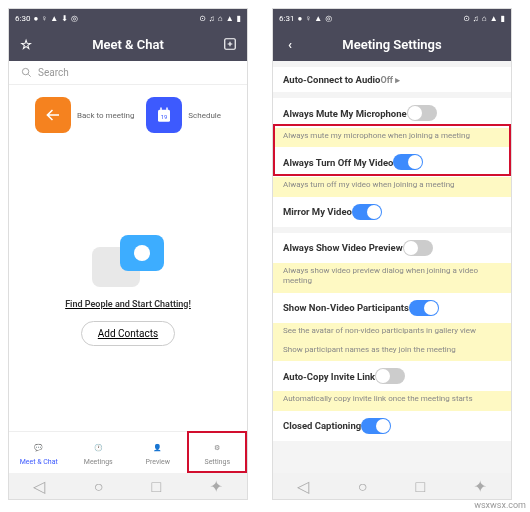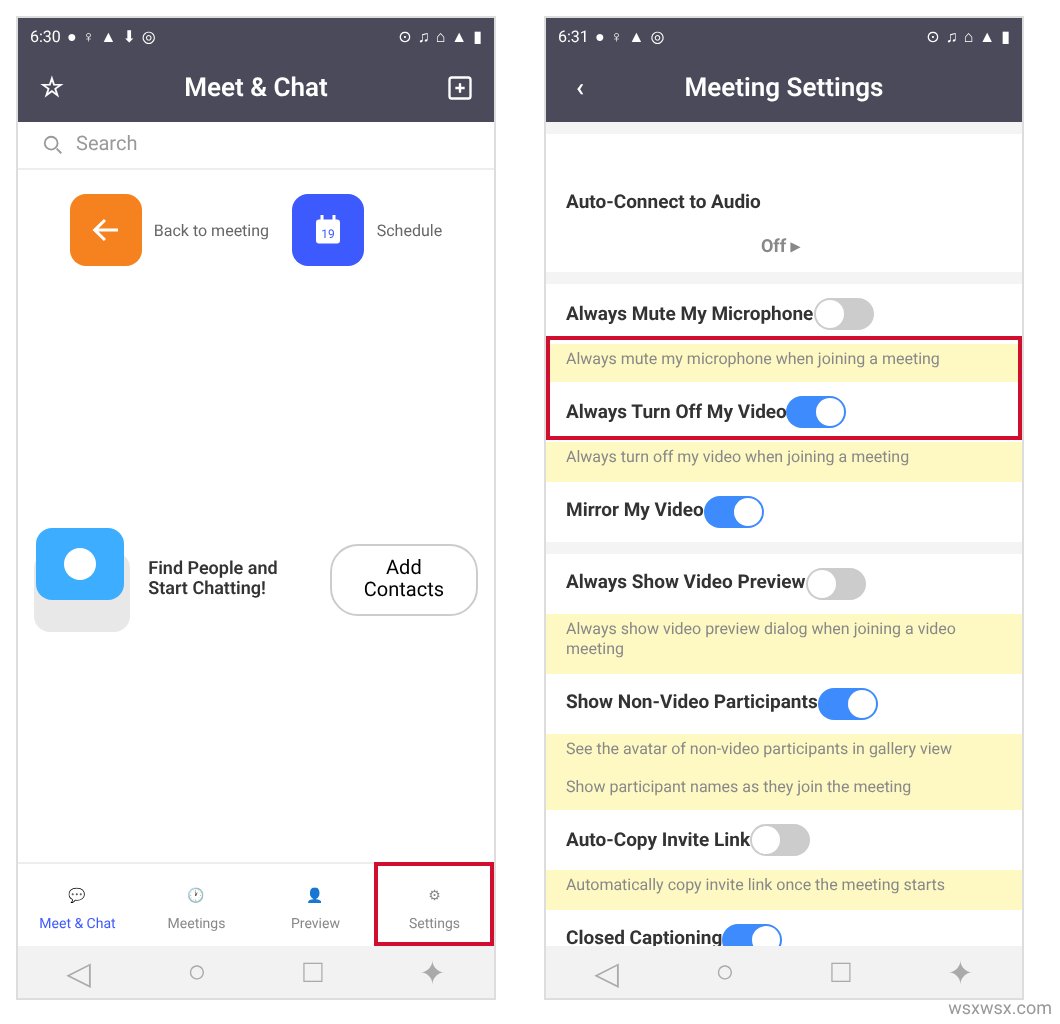--- a/index.html
+++ b/index.html
@@ -9,21 +9,21 @@
 .sb-icons { display:flex; gap:3px; align-items:center;justify-content:space-between; }
 .header { height:34px; background:#4a4a5a; color:#fff; display:flex; align-items:center; justify-content:center; position:relative; font-size:13px; font-weight:600; }
 .header-l, .header-r { position:absolute; top:50%; transform:translateY(-50%); width:18px; height:18px; display:flex; align-items:center; justify-content:center; }
 .header-l { left:8px; } .header-r { right:8px; }
 .search { display:flex; align-items:center; gap:6px; padding:6px 12px; color:#999; font-size:10px; border-bottom:1px solid #eee; }
 .actions { display:flex; justify-content:space-around; padding:12px 20px 16px; }
 .action { display:flex; flex-direction:row; align-items:center; gap:6px; font-size:8px; color:#666; }
 .action-icon { width:36px; height:36px; border-radius:8px; display:flex; align-items:center; justify-content:center; color:#fff; }
 .ai-orange { background:#f5821f; }
 .ai-blue { background:#3d5afe; }
-.empty { flex:1; display:flex; flex-direction:row; align-items:center; justify-content:center; gap:12px; padding:8px; }
+.empty { flex:1; display:flex; flex-direction:column; align-items:center; justify-content:center; gap:12px; padding:8px;text-decoration:underline; }
 .chat-illo { width:72px; height:52px; position:relative; }
 .bubble1 { position:absolute; width:48px; height:40px; background:#e8e8e8; border-radius:8px; left:0; top:12px; }
 .bubble1:after{content:'';position:absolute;left:12px;bottom:-6px;width:0;height:0;border:6px solid transparent;border-top-color:#e8e8e8;}
 .bubble2 { position:absolute; width:44px; height:36px; background:#3dadff; border-radius:8px; right:0; top:0; display:flex; align-items:center; justify-content:center; }
 .bubble2:after{content:'';position:absolute;right:10px;bottom:-6px;width:0;height:0;border:6px solid transparent;border-top-color:#3dadff;}
 .face{width:16px;height:16px;border-radius:50%;background:#fff;position:relative;}
 .empty-text { font-size:9px; font-weight:600; color:#333; }
 .btn { padding:6px 16px; border:1px solid #ccc; border-radius:14px; font-size:10px; background:#fff; }
 .tabbar { height:42px; display:flex; border-top:1px solid #eee; }
 .tab { flex:1; display:flex; flex-direction:column; align-items:center; justify-content:center; gap:2px; font-size:7px; color:#888; position:relative; }
@@ -37,21 +37,21 @@
 .row { background:#fff; padding:7px 10px; display:flex; align-items:center; justify-content:flex-start; color:#333;font-weight:bold; }
 .row .t { font-size:9.5px; }
 .sub { background:#fef9c3; padding:3px 10px 6px; font-size:8px; color:#888; line-height:1.3; }
 .sep { height:6px; background:#f4f4f4; }
 .toggle { width:30px; height:16px; border-radius:8px; position:relative; }
 .toggle.on { background:#3d8bfd; }
 .toggle.off { background:#ccc; }
 .toggle:after { content:''; position:absolute; width:14px; height:14px; border-radius:50%; background:#fff; top:1px; }
 .toggle.on:after { right:1px; }
 .toggle.off:after { left:1px; }
-.val { font-size:9px; color:#888;margin-top:44px; }
+.val { font-size:9px; color:#888; }
 .watermark{position:fixed;right:4px;bottom:2px;font-size:9px;color:#999;}
 </style>
 </head>
 <body>
 
 <div class="phone">
   <div class="statusbar">
     <div class="sb-icons">
         <span>6:30</span>
         <span>●</span>

